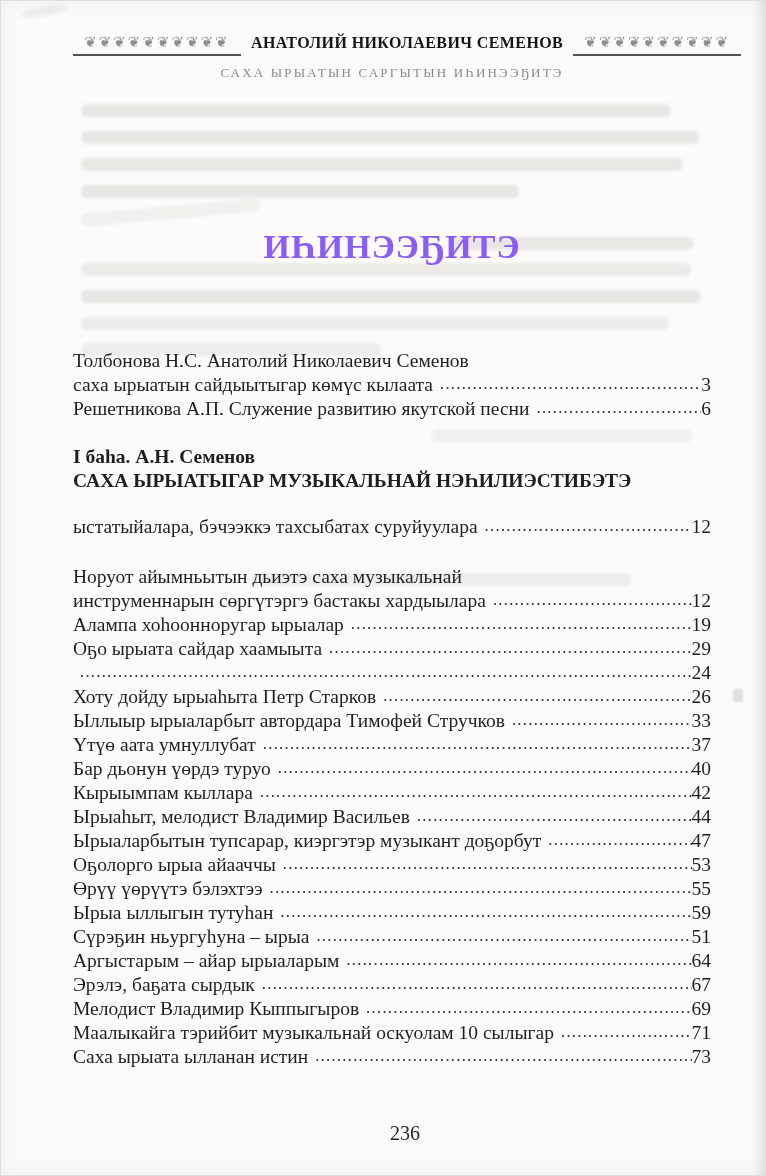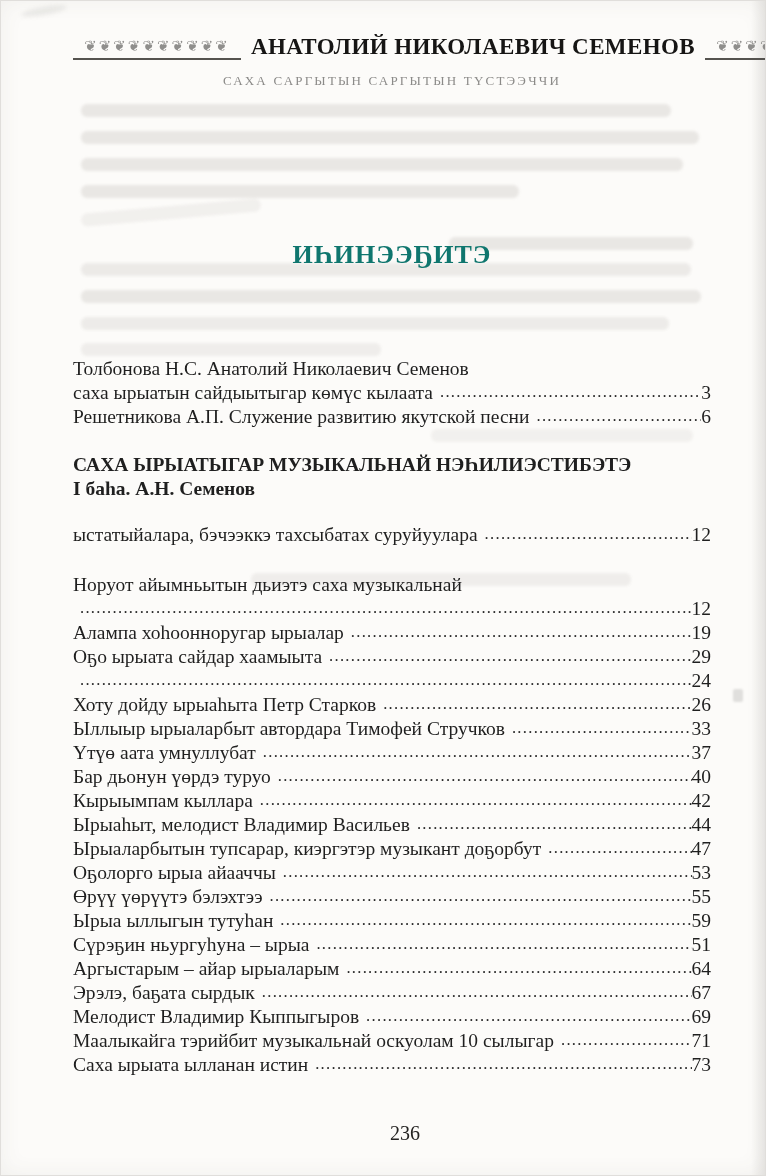--- a/index.html
+++ b/index.html
@@ -46,43 +46,43 @@
     line-height: 1;
     letter-spacing: 2px;
     color: #8f8e8c;
     border-bottom: 2px solid #55534f;
     padding-bottom: 4px;
     text-align: center;
   }
   .header-author {
     flex: 0 0 auto;
     font-weight: bold;
-    font-size: 23px;
+    font-size: 16px;
     letter-spacing: 0.4px;
     color: #161514;
     white-space: nowrap;
     padding-bottom: 5px;
   }
   .header-subtitle {
     margin-top: 8px;
     text-align: center;
     font-size: 13px;
     letter-spacing: 2.2px;
     color: #8b8a88;
     font-family: "Liberation Serif", serif;
   }
   
   .toc-title {
     margin-top: 151px;
     text-align: center;
     font-weight: bold;
-    font-size: 26px;
+    font-size: 34px;
     letter-spacing: 1px;
     line-height: 30px;
-    color: #0f766e;
+    color: #8b5cf6;
   }
   .toc-front { margin-top: 87px; }
   .chapter { margin-top: 24px; font-weight: bold; }
   .chapter-line { font-size: 19.5px; line-height: 24px; white-space: nowrap; }
   .section-block { margin-top: 22px; }
   .entries-block { margin-top: 26px; }
   .toc-line {
     display: flex;
     align-items: flex-end;
     font-size: 19.5px;
@@ -171,58 +171,59 @@
   <div class="smudge-right"></div>
   <div class="edge-shade"></div>
 
   <div class="content">
 
     <div class="header-row">
       <div class="ornament">❦❦❦❦❦❦❦❦❦❦</div>
       <div class="header-author">АНАТОЛИЙ НИКОЛАЕВИЧ СЕМЕНОВ</div>
       <div class="ornament">❦❦❦❦❦❦❦❦❦❦</div>
     </div>
-    <div class="header-subtitle">САХА САРГЫТЫН САРГЫТЫН ТҮСТЭЭЧЧИ</div>
+    <div class="header-subtitle">САХА ЫРЫАТЫН САРГЫТЫН ИҺИНЭЭҔИТЭ</div>
 
     <div class="toc-title">ИҺИНЭЭҔИТЭ</div>
 
     <div class="toc-front">
         <div class="toc-line">
           <span class="toc-text">Толбонова Н.С. Анатолий Николаевич Семенов</span>
         </div>
         <div class="toc-line">
           <span class="toc-text">саха ырыатын сайдыытыгар көмүс кылаата</span>
           <span class="dots">........................................................................................................................................................................................................</span>
           <span class="pagenum">3</span>
         </div>
         <div class="toc-line">
           <span class="toc-text">Решетникова А.П. Служение развитию якутской песни</span>
           <span class="dots">........................................................................................................................................................................................................</span>
           <span class="pagenum">6</span>
         </div>
       </div>
 
     <div class="chapter">
+      <div class="chapter-line">I баһа. А.Н. Семенов</div>
       <div class="chapter-line">САХА ЫРЫАТЫГАР МУЗЫКАЛЬНАЙ НЭҺИЛИЭСТИБЭТЭ</div>
-      <div class="chapter-line">I баһа. А.Н. Семенов</div>
     </div>
 
     <div class="section-block">
         <div class="toc-line">
           <span class="toc-text">ыстатыйалара, бэчээккэ тахсыбатах суруйуулара</span>
           <span class="dots">........................................................................................................................................................................................................</span>
           <span class="pagenum">12</span>
         </div>
       </div>
 
     <div class="entries-block">
         <div class="toc-line">
           <span class="toc-text">Норуот айымньытын дьиэтэ саха музыкальнай</span>
         </div>
         <div class="toc-line">
+          <span class="toc-text">инструменнарын сөргүтэргэ бастакы хардыылара</span>
           <span class="dots">........................................................................................................................................................................................................</span>
           <span class="pagenum">12</span>
         </div>
         <div class="toc-line">
           <span class="toc-text">Алампа хоһоонноругар ырыалар</span>
           <span class="dots">........................................................................................................................................................................................................</span>
           <span class="pagenum">19</span>
         </div>
         <div class="toc-line">
           <span class="toc-text">Оҕо ырыата сайдар хаамыыта</span>

